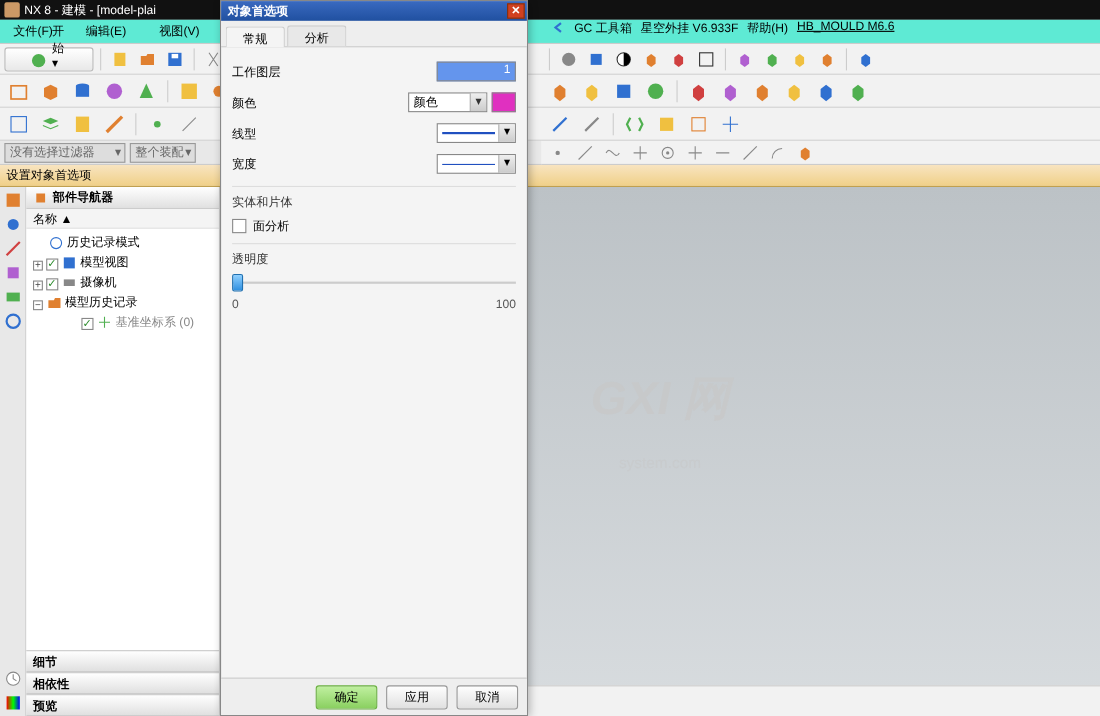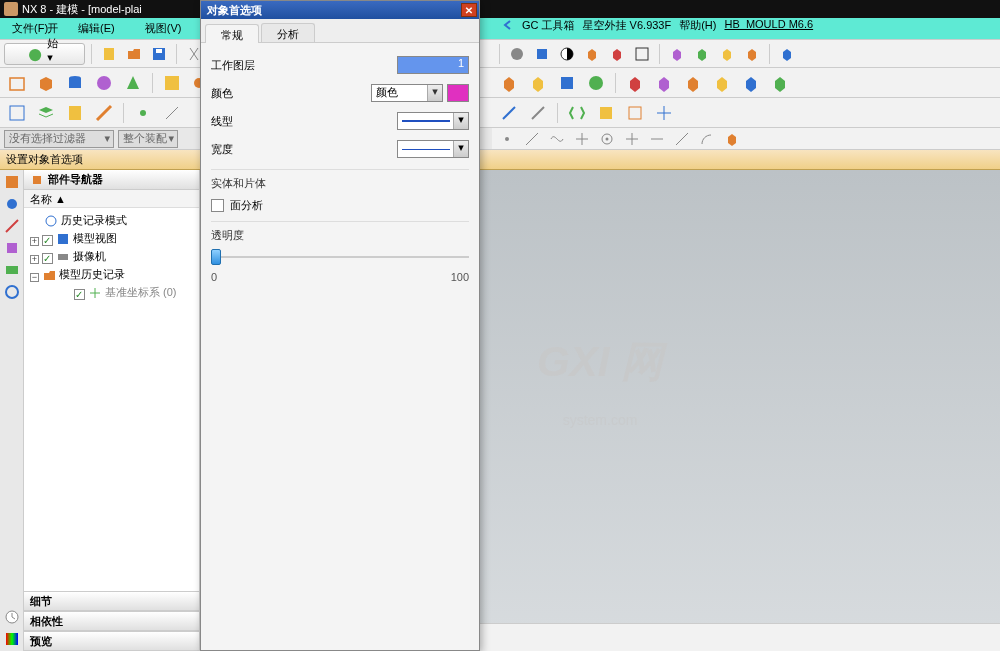--- a/index.html
+++ b/index.html
@@ -625,13 +625,18 @@
       <div class="track">
           <div class="rail"></div>
           <div class="thumb"></div>
         </div>
       <div class="lbls">
           <span>0</span>
           <span>100</span>
         </div>
     </div>
   </div>
+  <div class="dlg-ftr">
+    <button class="btn primary">确定</button>
+    <button class="btn">应用</button>
+    <button class="btn">取消</button>
+  </div>
 </div>
 
 </body></html>

